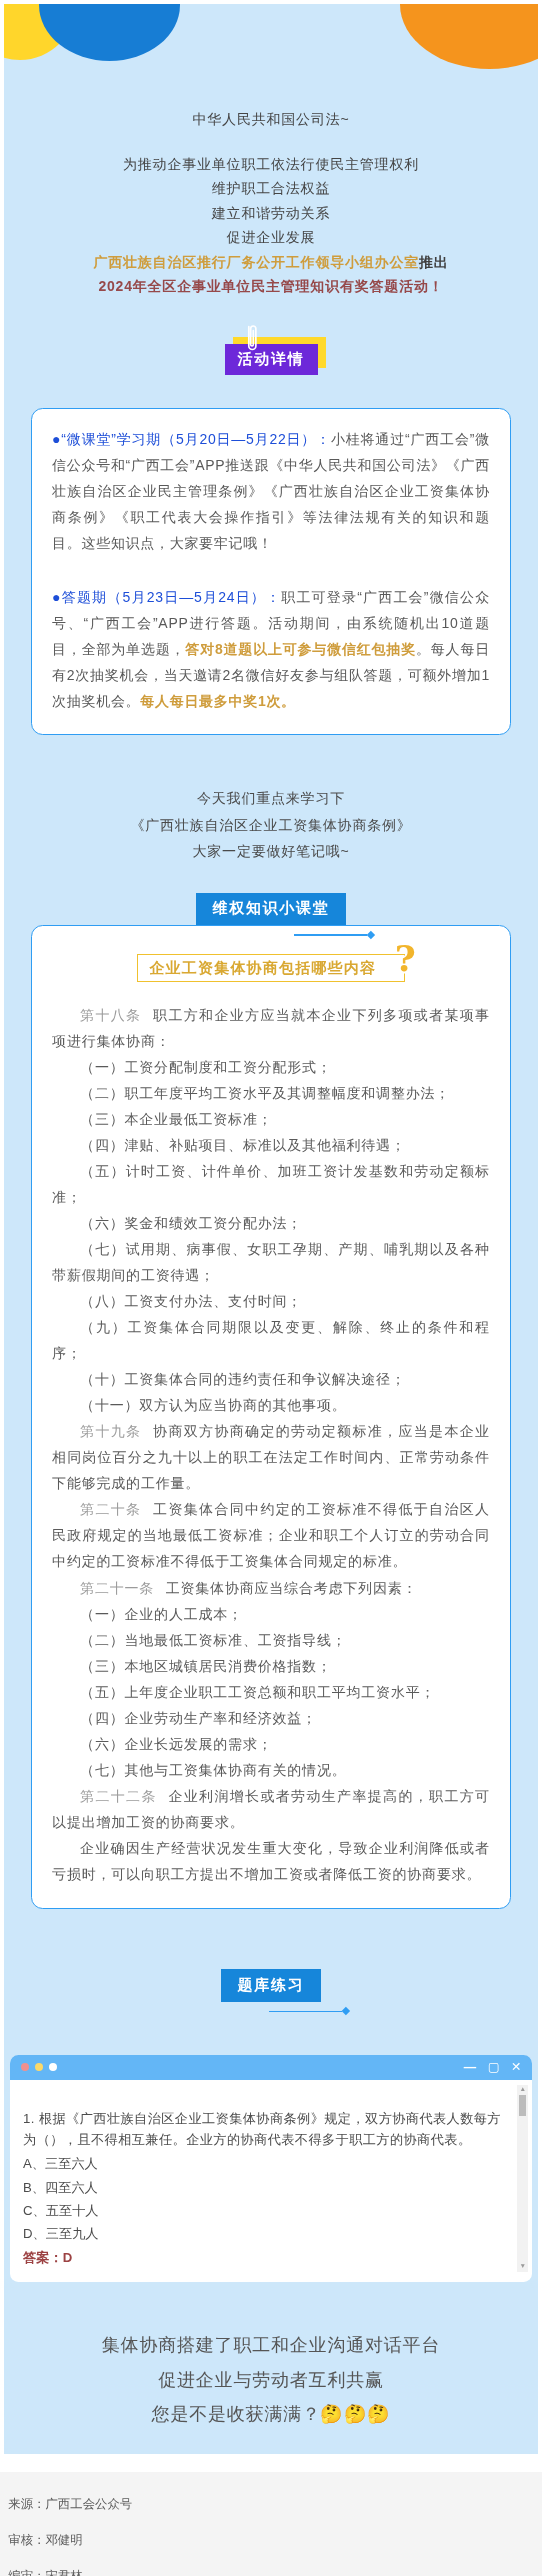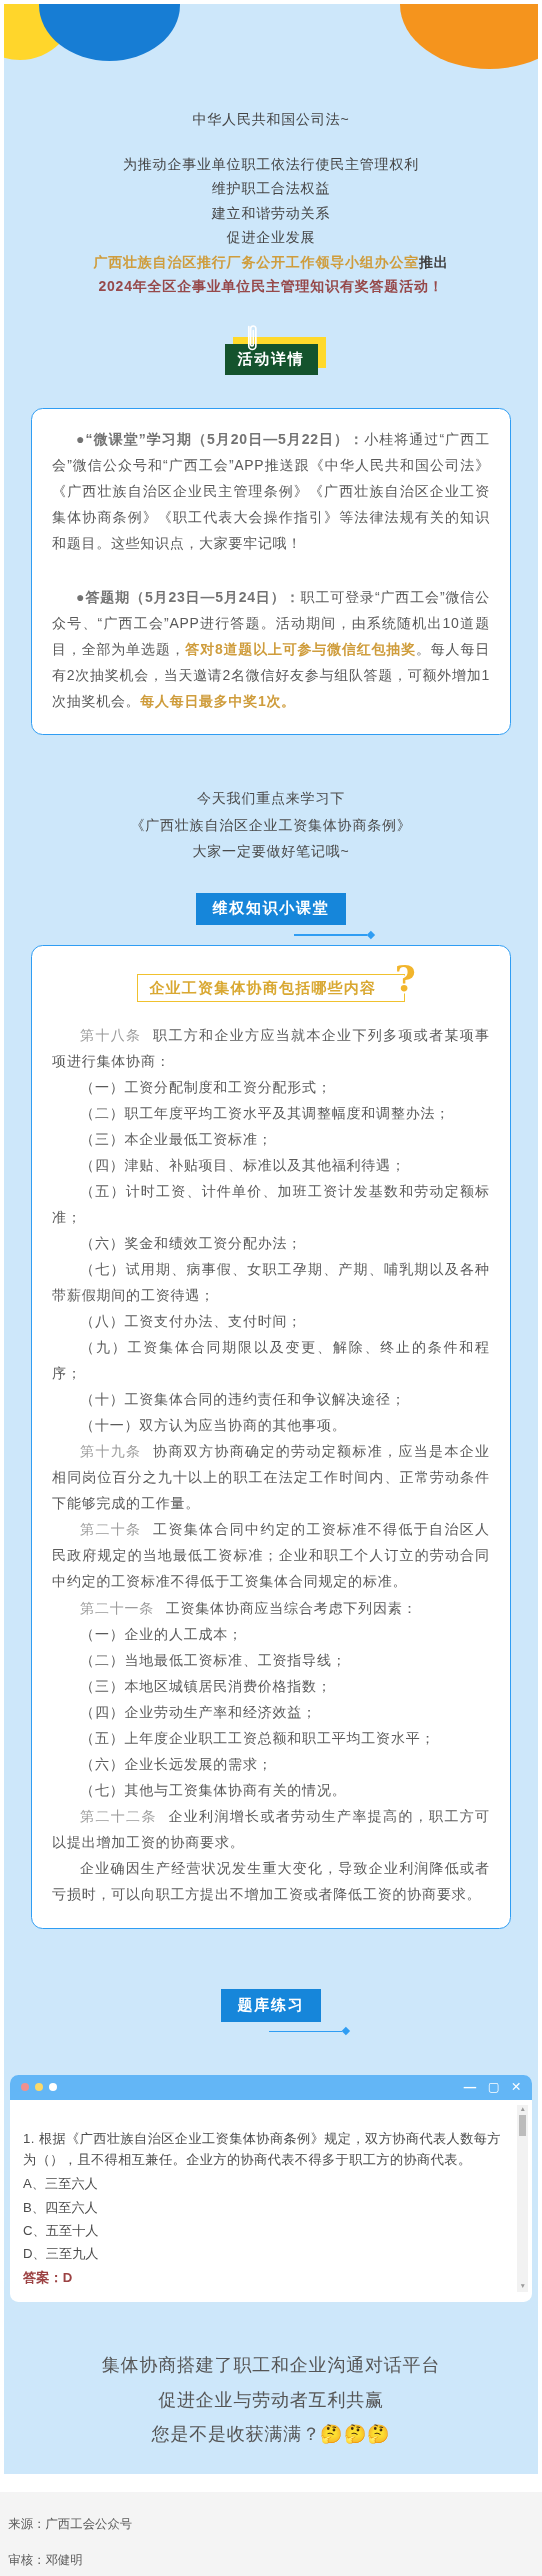--- a/index.html
+++ b/index.html
@@ -27,52 +27,52 @@
   .intro-block { margin-top:23px; text-align:center; font-size:14px; line-height:1.74; color:#454545; letter-spacing:0.8px; }
   .intro-org { font-weight:bold; }
   .org-name { color:#cf9d3d; }
   .org-suffix { color:#3f3f3f; }
   .intro-event { font-weight:bold; color:#96494a; }
 
   
   .btn-activity-wrap { position:relative; width:93px; margin:46px auto 0; }
   .btn-activity-shadow { position:absolute; top:-7.4px; left:8.3px; width:93px; height:31px; background:#ffd92b; }
   .btn-activity {
-    position:relative; z-index:1; height:31px; background:#14532d; color:#fff;
+    position:relative; z-index:1; height:31px; background:#6d28d9; color:#fff;
     font-size:15px; font-weight:bold; letter-spacing:1.7px;
     display:flex; align-items:center; justify-content:center; cursor:pointer;
   }
   .paperclip { position:absolute; top:-22px; left:18px; z-index:2; }
 
   
   .card { margin-left:27px; margin-right:27px; background:#fff; border:1.7px solid #2f9df3; border-radius:11.6px; box-sizing:border-box; }
   .card1 { margin-top:33px; padding:16.5px 20px 20px; }
   .card p { margin:0; }
   .body-p { font-size:14px; line-height:1.86; color:#595959; letter-spacing:0.7px; text-align:justify; }
-  .p-head { font-weight:bold; color:#737373;margin-left:24px; }
+  .p-head { font-weight:normal; color:#1d4ed8; }
   .gold { font-weight:bold; color:#cf9d3d; }
   .p2 { margin-top:28px !important; }
 
   .study-intro { margin-top:50px; text-align:center; font-size:14px; line-height:1.9; color:#4a4a4a; letter-spacing:0.8px; }
   .study-intro p { margin:0; }
 
   
   .btn-blue-wrap { position:relative; width:fit-content; margin:28px auto 0;text-align:center; }
   .btn-blue {
     background:#1686da; color:#fff; font-weight:bold; font-size:15px; letter-spacing:1.7px;
     padding:6.6px 16.5px; cursor:pointer;
   }
   .deco-line { position:absolute; right:-21.5px; bottom:-10.7px; width:73px; height:1.7px; background:#2f9df3; }
   .deco-line::after {
     content:""; position:absolute; right:-6.6px; top:-2.5px; width:5.8px; height:5.8px;
     background:#2f9df3; transform:rotate(45deg);
   }
   .btn3-wrap { margin-top:60px; }
 
-  .card2 { margin-top:20px; padding:13.2px 20px 21.5px; }
+  .card2 { padding:13.2px 20px 21.5px; }
   .law-title-wrap { position:relative; width:fit-content; margin:15px auto 0; border:1.7px solid #f0c12e; padding:3.3px 28px 3.3px 11.6px; }
   .law-title { color:#d9a832; font-weight:bold; font-size:15px; letter-spacing:1.2px; }
   .qmark {
     position:absolute; right:-11.6px; top:-18px; font-size:36px; font-weight:bold; color:#f2b52c;
     text-shadow:-1.7px 0 #fff, 1.7px 0 #fff, 0 -1.7px #fff, 0 1.7px #fff;
     font-family:"DejaVu Serif","Liberation Serif",serif;
   }
   .law-body { margin-top:20px; }
   .law-p { margin:0; text-indent:2em; font-size:14px; line-height:1.86; color:#5a5a5a; letter-spacing:0.8px; text-align:justify; }
   .law-num { color:#9b9b9b; }
@@ -166,22 +166,22 @@
       <p class="law-p"><span class="law-num"></span><span>（八）工资支付办法、支付时间；</span></p>
       <p class="law-p"><span class="law-num"></span><span>（九）工资集体合同期限以及变更、解除、终止的条件和程序；</span></p>
       <p class="law-p"><span class="law-num"></span><span>（十）工资集体合同的违约责任和争议解决途径；</span></p>
       <p class="law-p"><span class="law-num"></span><span>（十一）双方认为应当协商的其他事项。</span></p>
       <p class="law-p"><span class="law-num">第十九条</span><span>协商双方协商确定的劳动定额标准，应当是本企业相同岗位百分之九十以上的职工在法定工作时间内、正常劳动条件下能够完成的工作量。</span></p>
       <p class="law-p"><span class="law-num">第二十条</span><span>工资集体合同中约定的工资标准不得低于自治区人民政府规定的当地最低工资标准；企业和职工个人订立的劳动合同中约定的工资标准不得低于工资集体合同规定的标准。</span></p>
       <p class="law-p"><span class="law-num">第二十一条</span><span>工资集体协商应当综合考虑下列因素：</span></p>
       <p class="law-p"><span class="law-num"></span><span>（一）企业的人工成本；</span></p>
       <p class="law-p"><span class="law-num"></span><span>（二）当地最低工资标准、工资指导线；</span></p>
       <p class="law-p"><span class="law-num"></span><span>（三）本地区城镇居民消费价格指数；</span></p>
+      <p class="law-p"><span class="law-num"></span><span>（五）上年度企业职工工资总额和职工平均工资水平；</span></p>
       <p class="law-p"><span class="law-num"></span><span>（四）企业劳动生产率和经济效益；</span></p>
-      <p class="law-p"><span class="law-num"></span><span>（五）上年度企业职工工资总额和职工平均工资水平；</span></p>
       <p class="law-p"><span class="law-num"></span><span>（六）企业长远发展的需求；</span></p>
       <p class="law-p"><span class="law-num"></span><span>（七）其他与工资集体协商有关的情况。</span></p>
       <p class="law-p"><span class="law-num">第二十二条</span><span>企业利润增长或者劳动生产率提高的，职工方可以提出增加工资的协商要求。</span></p>
       <p class="law-p"><span class="law-num"></span><span>企业确因生产经营状况发生重大变化，导致企业利润降低或者亏损时，可以向职工方提出不增加工资或者降低工资的协商要求。</span></p>
     </div>
   </div>
 
   <div class="btn-blue-wrap btn3-wrap">
     <div class="btn-blue">题库练习</div>
     <div class="deco-line"></div>

